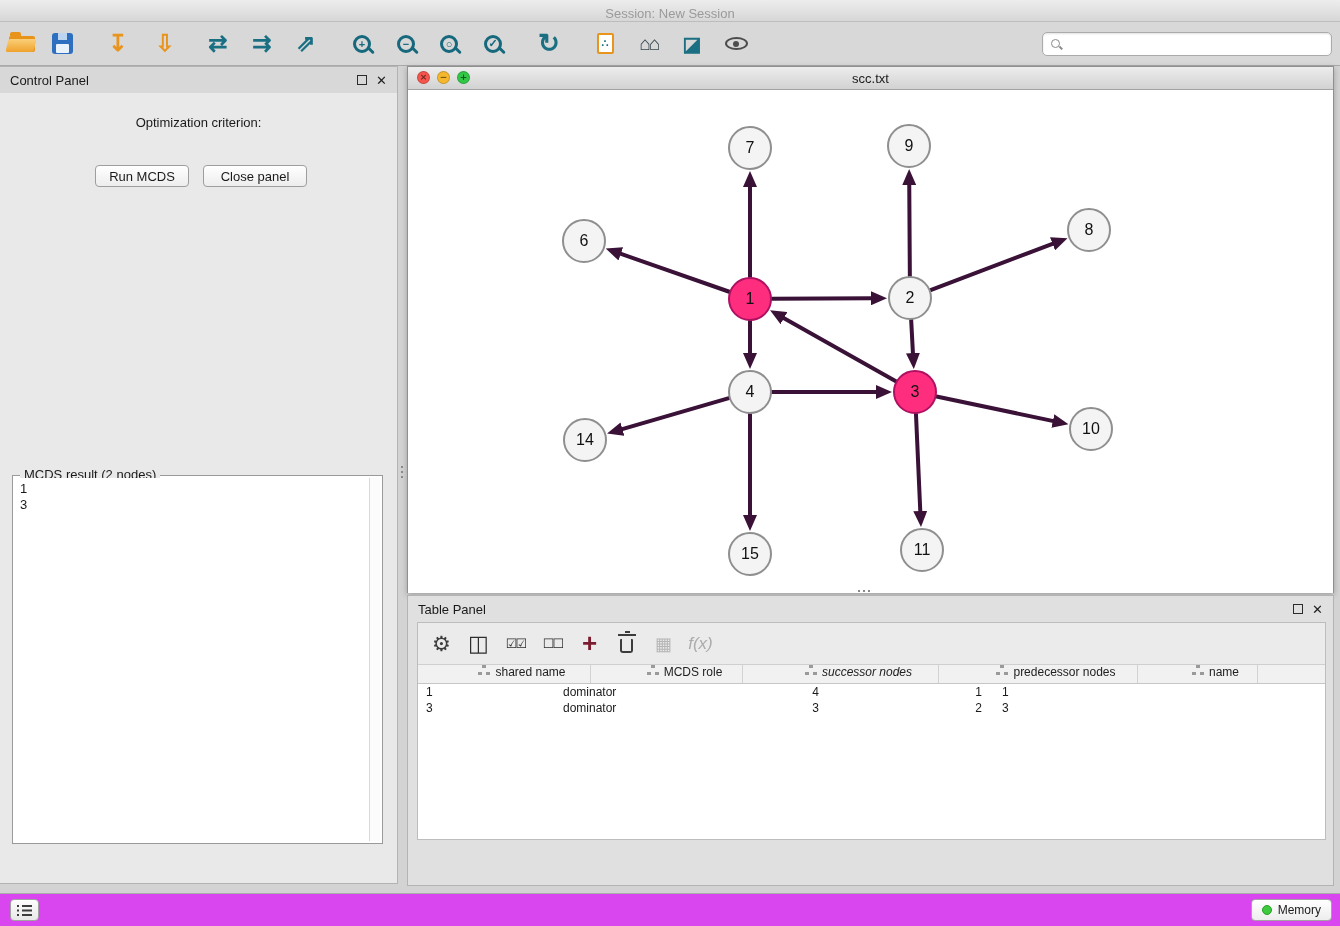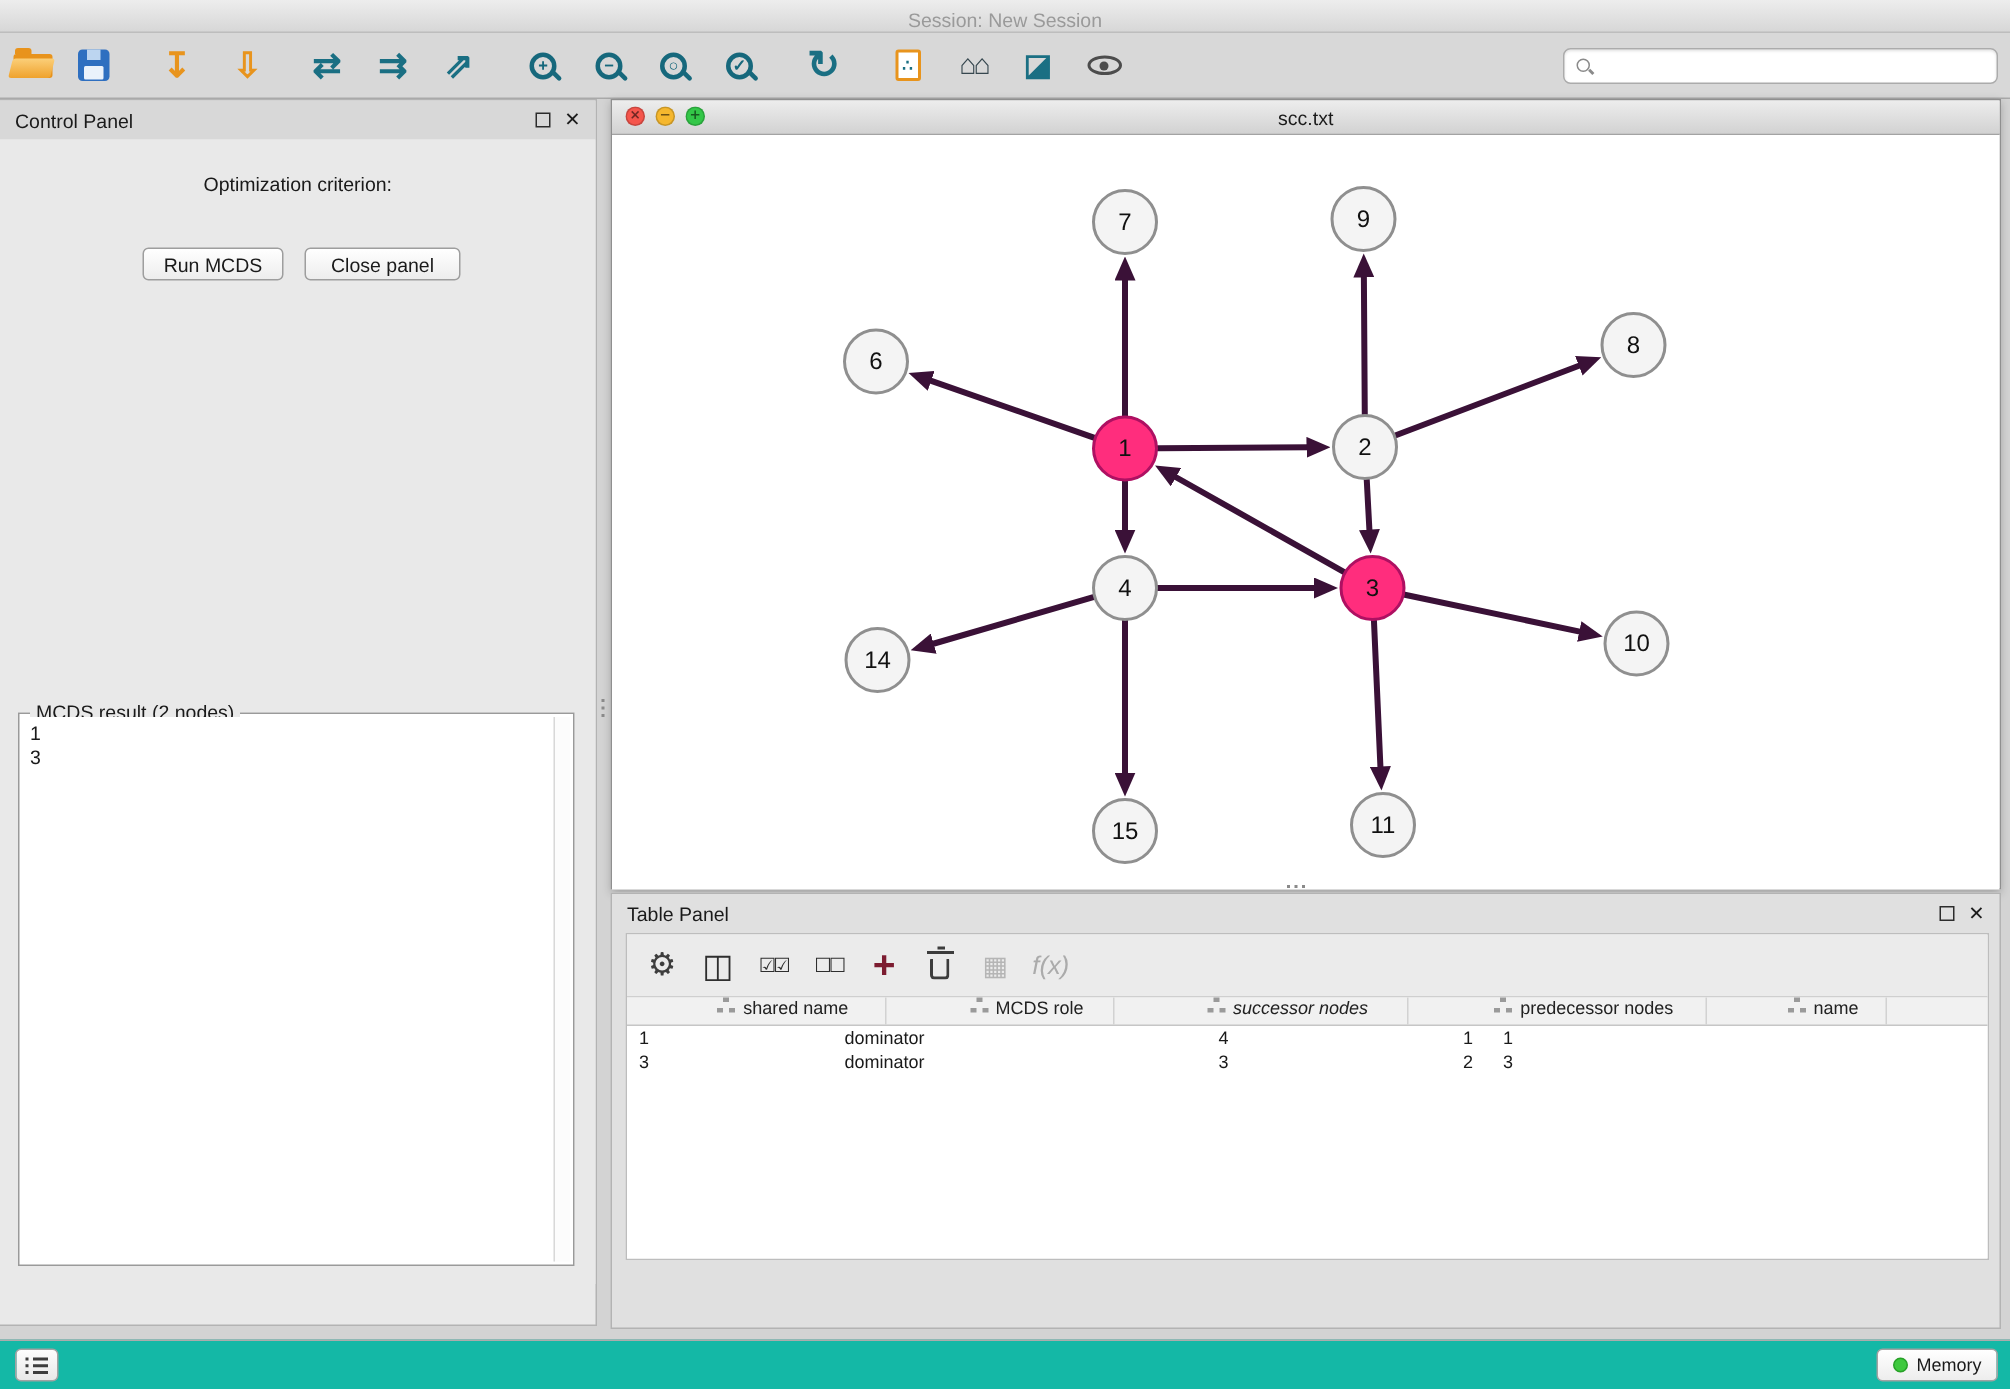--- a/index.html
+++ b/index.html
@@ -121,21 +121,21 @@
   .hdr-icon { position:relative; width:12px; height:10px; flex:none; }
   .hdr-icon::before { content:""; position:absolute; top:0; left:4px; width:4px; height:3px; background:#9a9a9a; }
   .hdr-icon::after { content:""; position:absolute; bottom:0; left:0; width:4px; height:3px; background:#9a9a9a;
     box-shadow:8px 0 #9a9a9a; }
   .tbl-body { flex:1; background:#fff; }
   .tr { display:flex; height:16px; }
   .td { font-size:12px; padding:1px 12px 0 8px; flex:none; white-space:nowrap; overflow:hidden; }
   .table-tabs { position:absolute; bottom:6px; left:0; right:0; display:flex; justify-content:center; }
 
   
-  .statusbar { position:absolute; left:0; right:0; bottom:0; height:33px; background:#14b8a6; border-top:1px solid #ababab; }
+  .statusbar { position:absolute; left:0; right:0; bottom:0; height:33px; background:#d946ef; border-top:1px solid #ababab; }
   .sb-btn { position:absolute; left:10px; top:5px; width:29px; height:22px; background:linear-gradient(#fdfdfd,#e8e8e8);
     border:1px solid #a2a2a2; border-radius:4px; display:flex; align-items:center; justify-content:center; }
   .icon-list { position:relative; width:15px; height:12px; }
   .icon-list::before { content:""; position:absolute; left:0; top:1px; width:2px; height:2px; background:#3d3d3d;
     box-shadow:0 4.5px #3d3d3d, 0 9px #3d3d3d; }
   .icon-list::after { content:""; position:absolute; left:5px; top:1px; width:10px; height:2px; background:#3d3d3d;
     box-shadow:0 4.5px #3d3d3d, 0 9px #3d3d3d; }
   .mem-btn { position:absolute; right:8px; top:5px; height:22px; padding:0 10px; display:flex; align-items:center; gap:6px;
     background:linear-gradient(#ffffff,#ededed); border:1px solid #a2a2a2; border-radius:4px; font-size:12px; }
   .mem-dot { width:10px; height:10px; border-radius:50%; background:#3ec93e; border:1px solid #27a127; }

